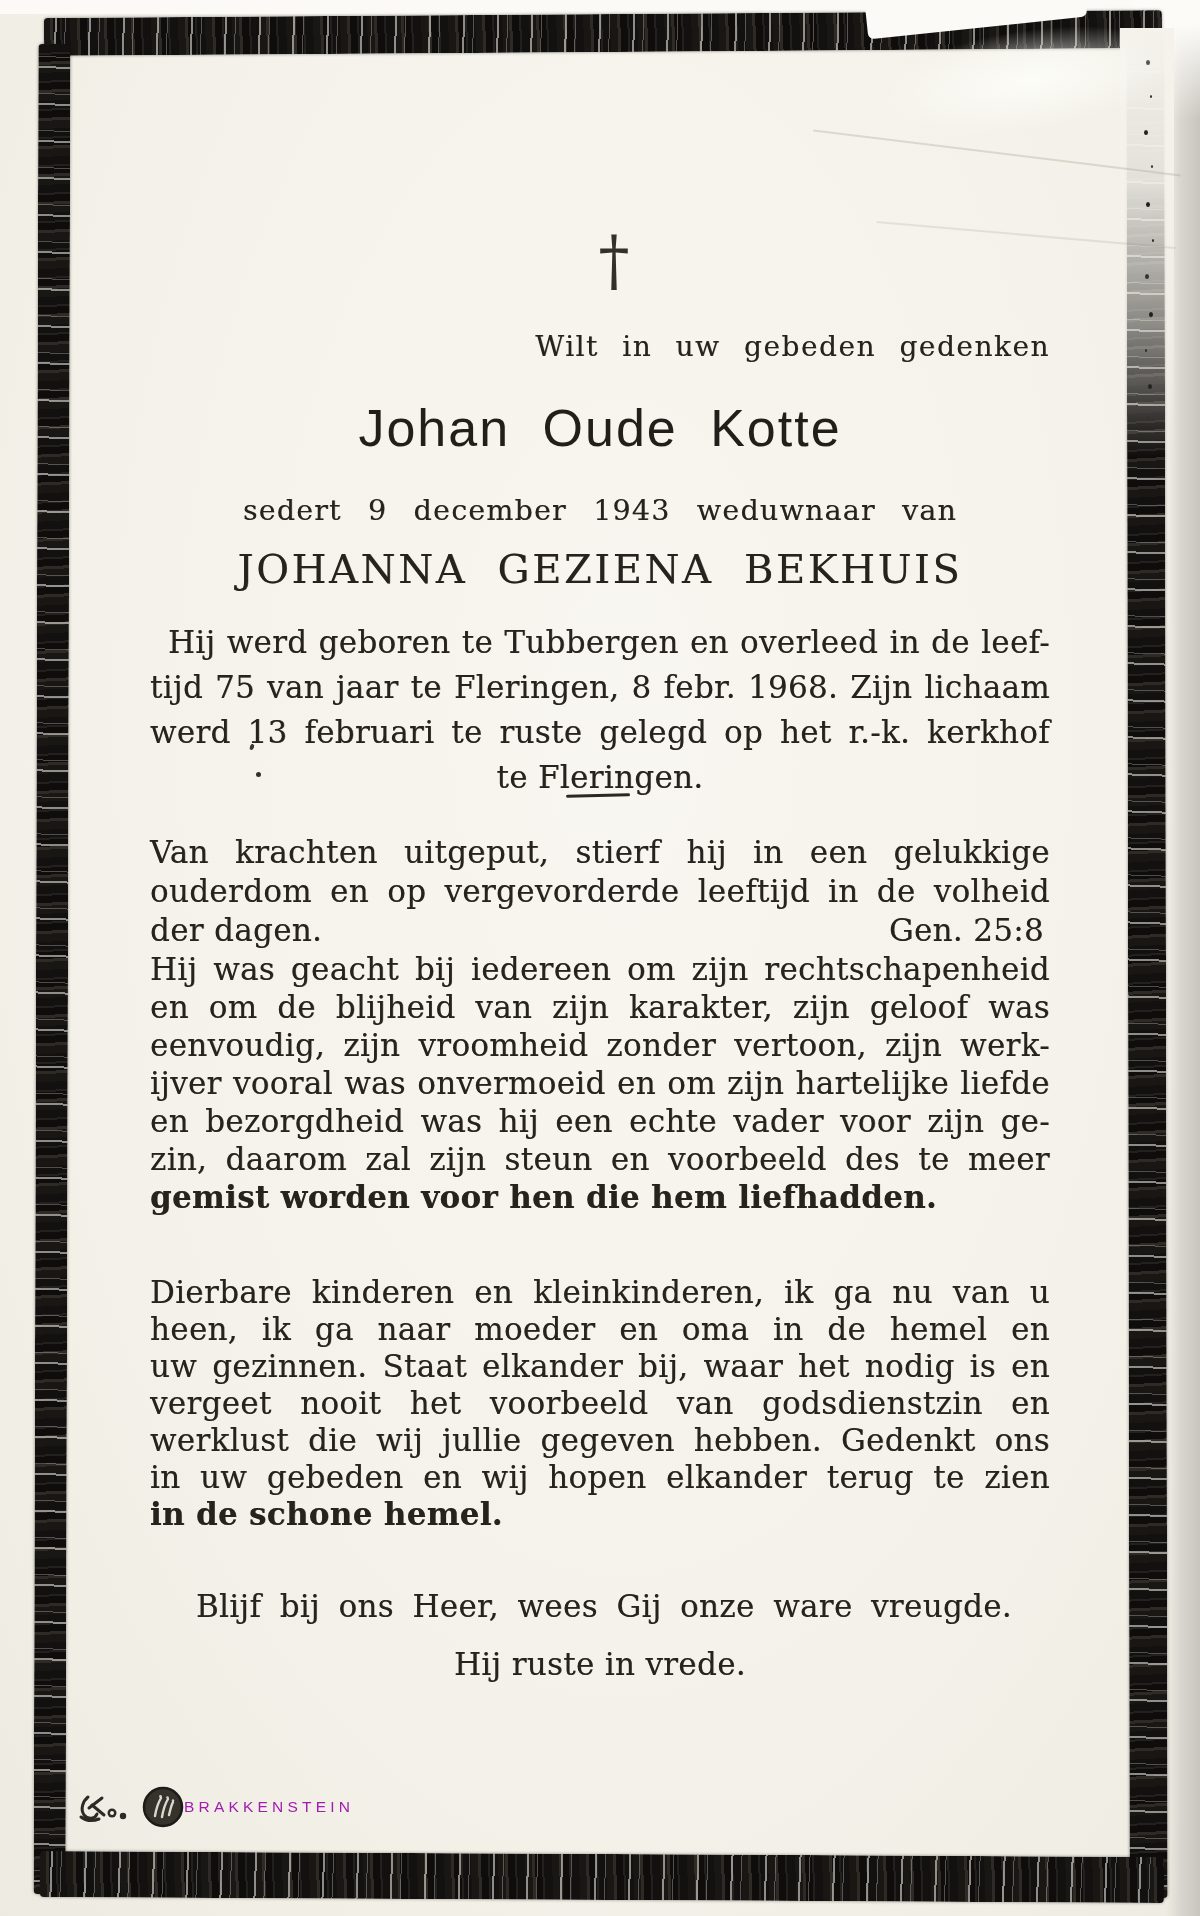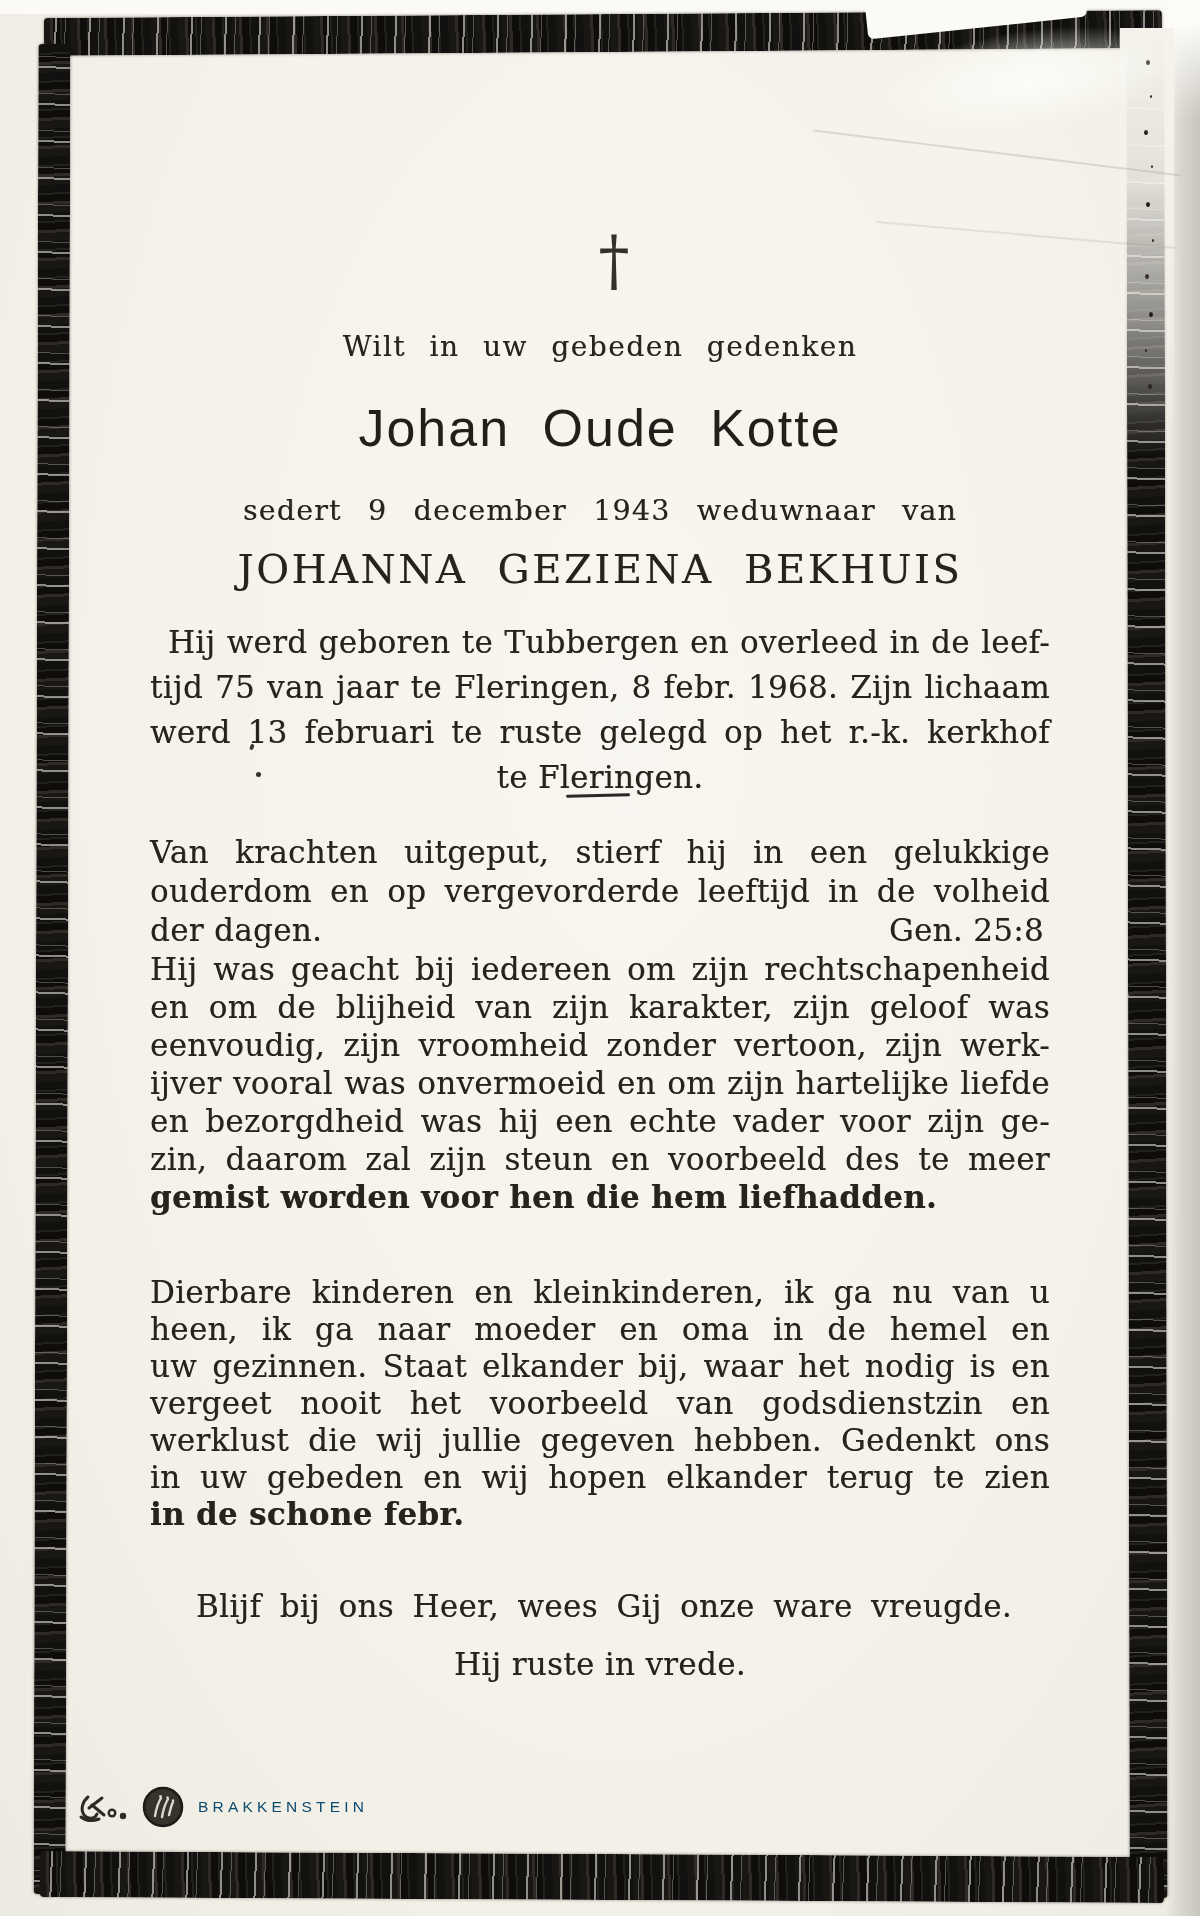--- a/index.html
+++ b/index.html
@@ -54,21 +54,21 @@
     background:radial-gradient(closest-side, rgba(253,253,249,.95), rgba(253,253,249,0));
     transform:rotate(-8deg);
   }
   .crease-line-1{position:absolute;left:812px;top:152px;width:370px;height:2px;background:rgba(150,140,124,.26);transform:rotate(7deg);}
   .crease-line-2{position:absolute;left:876px;top:234px;width:300px;height:2px;background:rgba(150,140,124,.18);transform:rotate(5deg);}
 
   
   .blk{position:absolute;left:150px;width:900px;}
   .inkish{text-shadow:.35px .35px .4px rgba(40,33,24,.48);}
   .cross-row{top:230px;text-align:center;padding-left:14px;font-size:62px;line-height:1;color:#33302a;transform:scaleY(1.08);}
-  .intro{top:330px;text-align:center;font-size:28px;letter-spacing:1.5px;word-spacing:13px;}
+  .intro{top:330px;text-align:right;font-size:28px;letter-spacing:1.5px;word-spacing:13px;}
   .name{top:398px;text-align:center;font-family:"Liberation Sans",sans-serif;font-size:52px;font-weight:400;letter-spacing:2px;word-spacing:16px;color:#221f1b;}
   .widower{top:494px;text-align:center;font-size:28.5px;letter-spacing:1.2px;word-spacing:16px;}
   .spouse{top:546px;text-align:center;font-size:40px;letter-spacing:2.6px;word-spacing:15px;}
   .para{font-size:31px;letter-spacing:.3px;}
   .p1{top:620px;line-height:45px;}
   .p2{top:833px;line-height:39px;}
   .p3{top:950px;line-height:38px;}
   .p4{top:1254px;line-height:37px;margin-top:20px;}
   .p5{top:1586px;line-height:40px;}
   .p6{top:1644px;line-height:40px;}
@@ -80,21 +80,21 @@
   .split .cite{margin-right:6px;}
   .p5 .jline{padding-left:46px;padding-right:38px;}
   .divider{position:absolute;left:566px;top:794px;width:64px;height:3px;background:#2b2824;transform:rotate(-1.2deg);border-radius:2px;}
   .ink-dot-a{position:absolute;left:250px;top:744px;width:4px;height:6px;border-radius:50% 50% 60% 40%;background:#3a362f;transform:rotate(18deg);}
   .ink-dot-b{position:absolute;left:256px;top:772px;width:5px;height:5px;border-radius:50%;background:#33302a;}
 
   
   .footer-row{position:absolute;left:76px;top:1786px;display:flex;align-items:center;}
   .monogram{width:54px;height:38px;}
   .roundel{width:42px;height:42px;margin-left:12px;}
-  .publisher{margin-left:14px;font-family:"Liberation Sans",sans-serif;font-size:15.5px;letter-spacing:4.2px;color:#0c4a6e;font-weight:400;}
+  .publisher{font-family:"Liberation Sans",sans-serif;font-size:15.5px;letter-spacing:4.2px;color:#a21caf;font-weight:400;}
 </style>
 </head>
 <body>
 
 <div id="scan">
   <div class="paper-tone"></div>
   <div class="top-strip"></div>
   <div class="scan-edge-band"></div>
   <div class="scan-edge-top"></div>
 
@@ -149,21 +149,21 @@
     <div class="pline">gemist worden voor hen die hem liefhadden.</div>
   </div>
 
   <div class="blk para p4 inkish">
     <div class="jline">Dierbare kinderen en kleinkinderen, ik ga nu van u</div>
     <div class="jline">heen, ik ga naar moeder en oma in de hemel en</div>
     <div class="jline">uw gezinnen. Staat elkander bij, waar het nodig is en</div>
     <div class="jline">vergeet nooit het voorbeeld van godsdienstzin en</div>
     <div class="jline">werklust die wij jullie gegeven hebben. Gedenkt ons</div>
     <div class="jline">in uw gebeden en wij hopen elkander terug te zien</div>
-    <div class="pline">in de schone febr.</div>
+    <div class="pline">in de schone hemel.</div>
   </div>
 
   <div class="blk para p5 inkish">
     <div class="jline">Blijf bij ons Heer, wees Gij onze ware vreugde.</div>
   </div>
 
   <div class="blk para p6 inkish">
     <div class="cline">Hij ruste in vrede.</div>
   </div>
 

